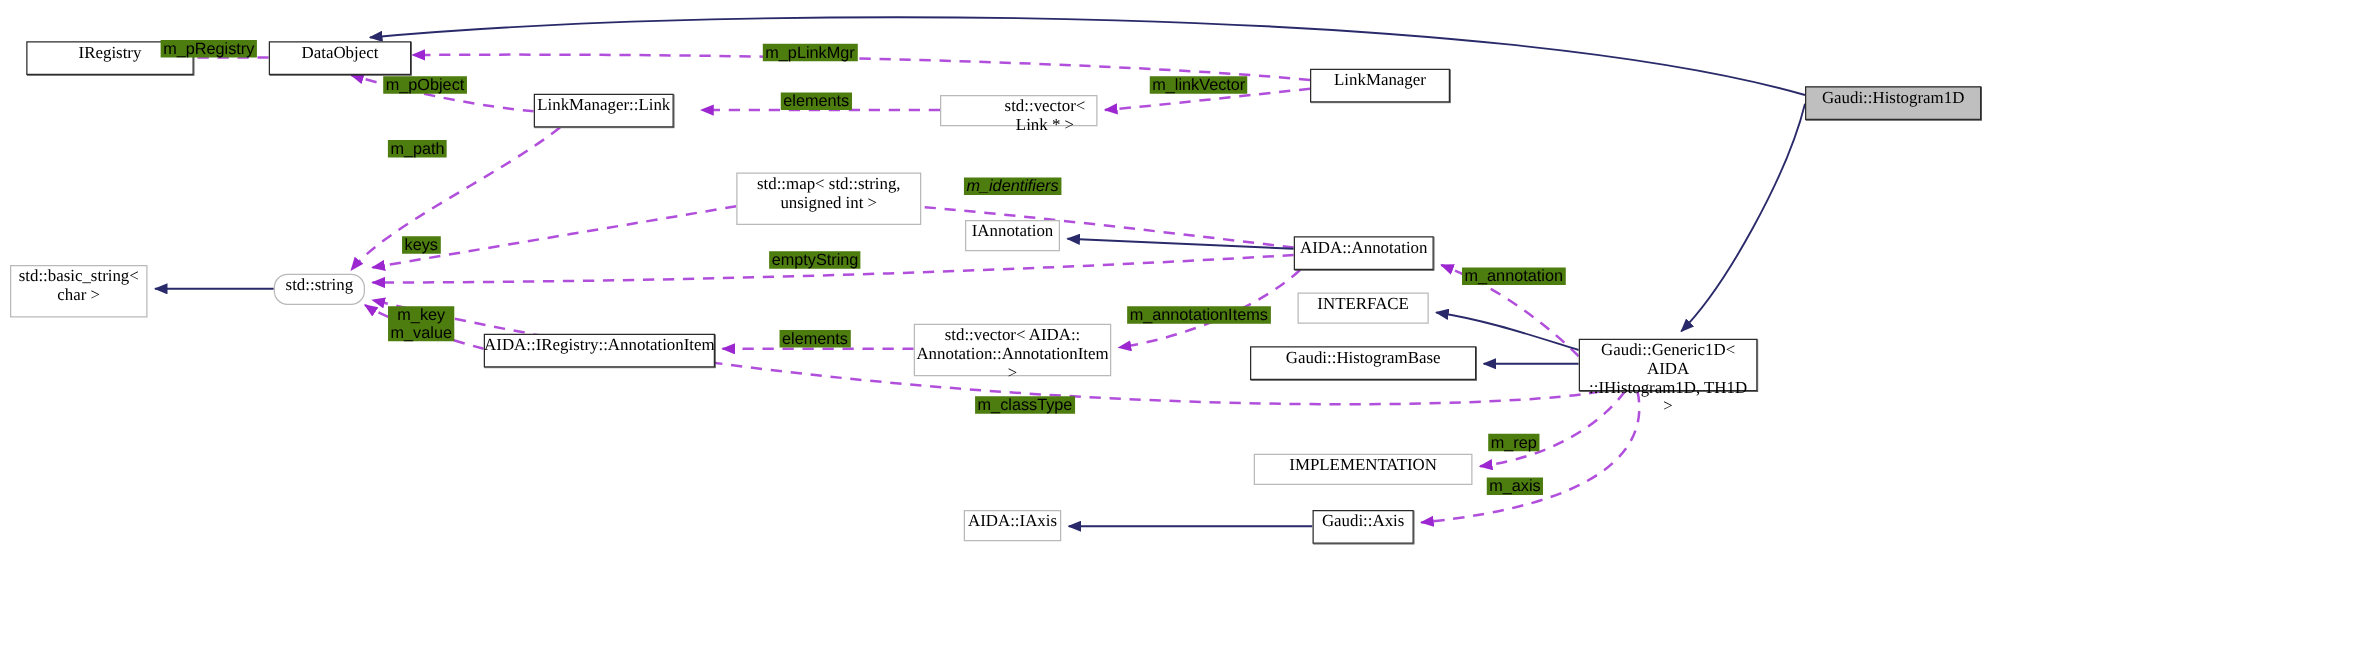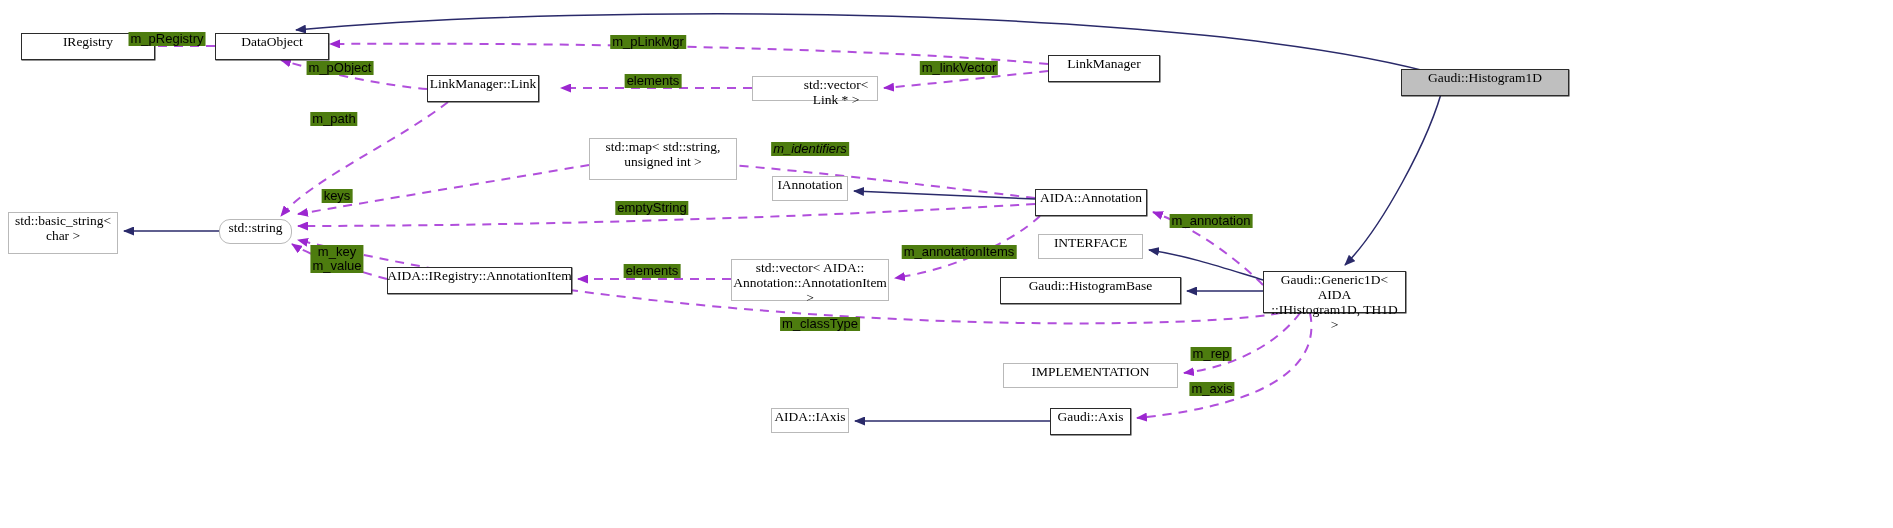--- a/index.html
+++ b/index.html
@@ -101,21 +101,21 @@
         <path d="M 1444 83 C 1430 140, 1380 230, 1345 265" fill="none" stroke="#2a2a6a" stroke-width="1.5" marker-end="url(#arrow-inherit)"></path>
         <path d="M 1300 313 C 1280 340, 1240 366, 1184 373" fill="none" stroke="#b14fdc" stroke-width="2" stroke-dasharray="9,7" marker-end="url(#arrow-usage)"></path>
         <path d="M 1310 313 C 1320 360, 1280 404, 1137 418" fill="none" stroke="#b14fdc" stroke-width="2" stroke-dasharray="9,7" marker-end="url(#arrow-usage)"></path>
         <path d="M 1050 421 L 855 421" fill="none" stroke="#2a2a6a" stroke-width="1.5" marker-end="url(#arrow-inherit)"></path>
       </g>
   </svg>
   <div id="node-layer">
       <div class="node solid" style="left: 21px; top: 33px; width: 134px; height: 27px;"><span>IRegistry</span></div>
       <div class="node solid" style="left: 215px; top: 33px; width: 114px; height: 27px;"><span>DataObject</span></div>
       <div class="node solid" style="left: 1048px; top: 55px; width: 112px; height: 27px;"><span>LinkManager</span></div>
-      <div class="node highlight" style="left: 1401px; top: 69px; width: 168px; height: 27px;"><span>Gaudi::Histogram1D</span></div>
+      <div class="node highlight" style="left: 1444px; top: 69px; width: 141px; height: 27px;"><span>Gaudi::Histogram1D</span></div>
       <div class="node solid" style="left: 427px; top: 75px; width: 112px; height: 27px;"><span>LinkManager::Link</span></div>
       <div class="node light" style="left: 752px; top: 76px; width: 126px; height: 25px; padding-left: 48px;"><span>std::vector&lt; Link * &gt;</span></div>
       <div class="node light" style="left: 589px; top: 138px; width: 148px; height: 42px;"><span>std::map&lt; std::string,
 unsigned int &gt;</span></div>
       <div class="node light" style="left: 772px; top: 176px; width: 76px; height: 25px;"><span>IAnnotation</span></div>
       <div class="node solid" style="left: 1035px; top: 189px; width: 112px; height: 27px;"><span>AIDA::Annotation</span></div>
       <div class="node light" style="left: 8px; top: 212px; width: 110px; height: 42px;"><span>std::basic_string&lt;
 char &gt;</span></div>
       <div class="node light" style="left: 219px; top: 219px; width: 73px; height: 25px; border-radius: 11px;"><span>std::string</span></div>
       <div class="node light" style="left: 1038px; top: 234px; width: 105px; height: 25px;"><span>INTERFACE</span></div>

